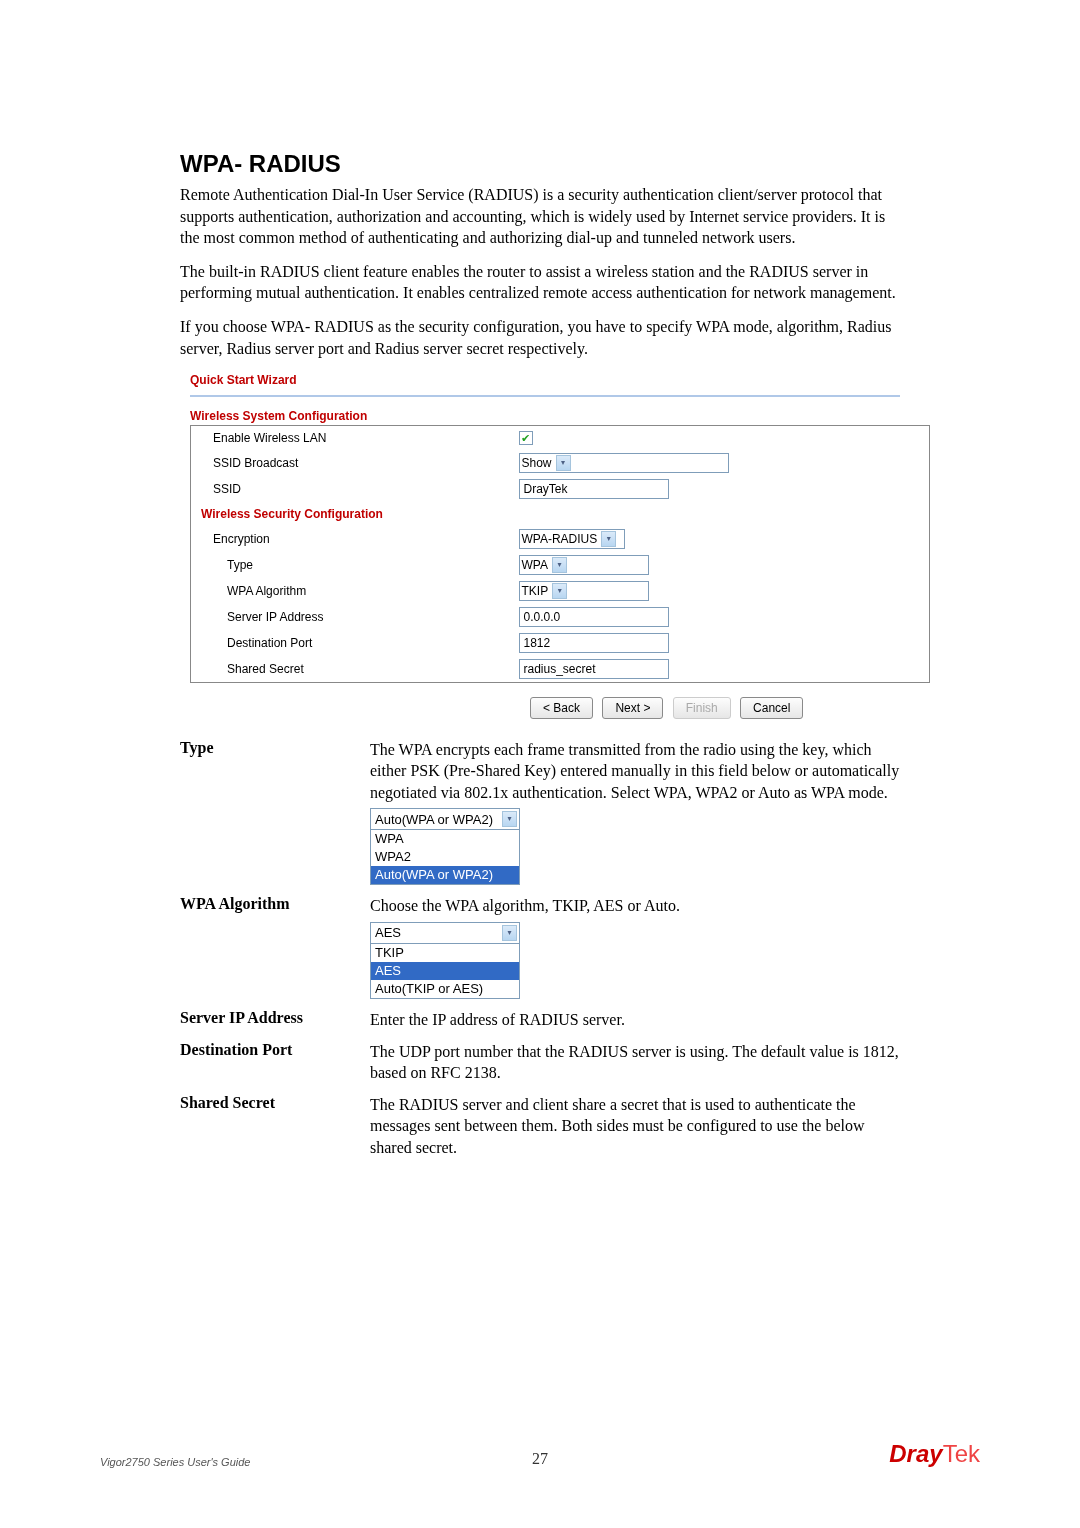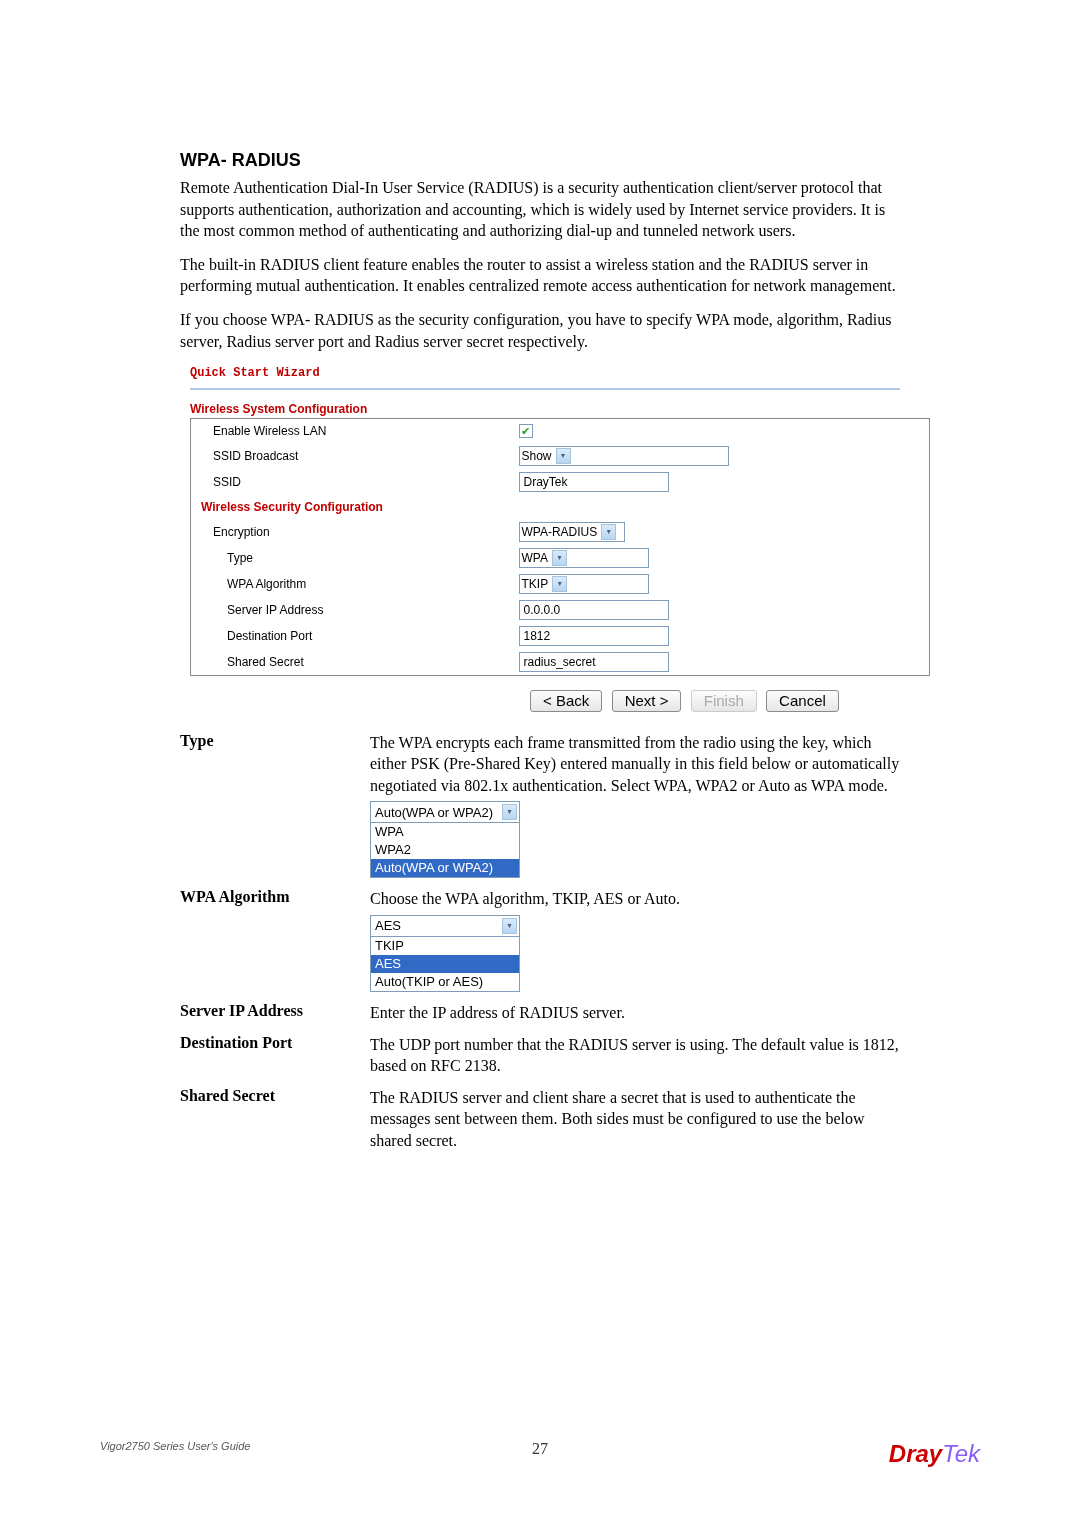--- a/index.html
+++ b/index.html
@@ -8,31 +8,31 @@
     font-size: 15px;
     background: #fff;
     width: 1080px;
     height: 1528px;
     position: relative;
     padding: 150px 180px 0 180px;
     color: #000;
   }
   .section-heading {
     font-family: Arial, Helvetica, sans-serif;
-    font-size: 18px;
+    font-size: 24px;
     font-weight: bold;
     margin-bottom: 6px;
   }
   .para {
     font-size: 16px;
     line-height: 1.35;
     margin-bottom: 12px;
   }
   .wizard-title {
-    font-family: Liberation Mono, monospace;
+    font-family: Liberation Sans, sans-serif;
     font-size: 12px;
     font-weight: bold;
     color: #c00000;
     margin-top: 2px;
     margin-bottom: 8px;
     display: inline-block;
   }
   .hr {
     border: none;
     border-top: 2px solid #b0c8e8;
@@ -120,21 +120,21 @@
     font-size: 11px;
     color: #21a121;
   }
   .button-row {
     text-align: left;
     padding-left: 340px;
     margin-bottom: 20px;
   }
   .btn {
     font-family: Arial, sans-serif;
-    font-size: 15px;
+    font-size: 12px;
     height: 22px;
     padding: 0 12px;
     border: 1px solid #8a8a8a;
     border-radius: 3px;
     background: linear-gradient(#fdfdfd, #e6e6e6);
     display: inline-flex;
     align-items: center;
     justify-content: center;
     margin-right: 6px;
     color: #000;
@@ -188,20 +188,21 @@
     color: #fff;
   }
   .footer {
     position: absolute;
     bottom: 60px;
     left: 0;
     width: 1080px;
     padding: 0 100px 0 100px;
     display: flex;
     justify-content: space-between;
+    align-items: flex-end;
   }
   .footer-left {
     font-family: Arial, sans-serif;
     font-size: 11px;
     font-style: italic;
     color: #555;
   }
   .footer-center {
     font-family: Liberation Serif, serif;
     font-size: 16px;
@@ -209,21 +210,21 @@
     position: absolute;
     left: 50%;
     transform: translateX(-50%);
   }
   .footer-right {
     font-family: Arial, sans-serif;
     font-size: 24px;
     font-weight: bold;
   }
   .footer-right .dray { color: #cc0000; font-style: italic;}
-  .footer-right .tek { color: #8b5cf6; font-style: italic; font-weight: normal;}
+  .footer-right .tek { color: #ef4444; font-weight: normal;}
 </style>
 </head>
 <body>
 
 <h2 class="section-heading">WPA- RADIUS</h2>
 <p class="para">Remote Authentication Dial-In User Service (RADIUS) is a security authentication client/server protocol that supports authentication, authorization and accounting, which is widely used by Internet service providers. It is the most common method of authenticating and authorizing dial-up and tunneled network users.</p>
 <p class="para">The built-in RADIUS client feature enables the router to assist a wireless station and the RADIUS server in performing mutual authentication. It enables centralized remote access authentication for network management.</p>
 <p class="para">If you choose WPA- RADIUS as the security configuration, you have to specify WPA mode, algorithm, Radius server, Radius server port and Radius server secret respectively.</p>
 
 <div class="config-block">

